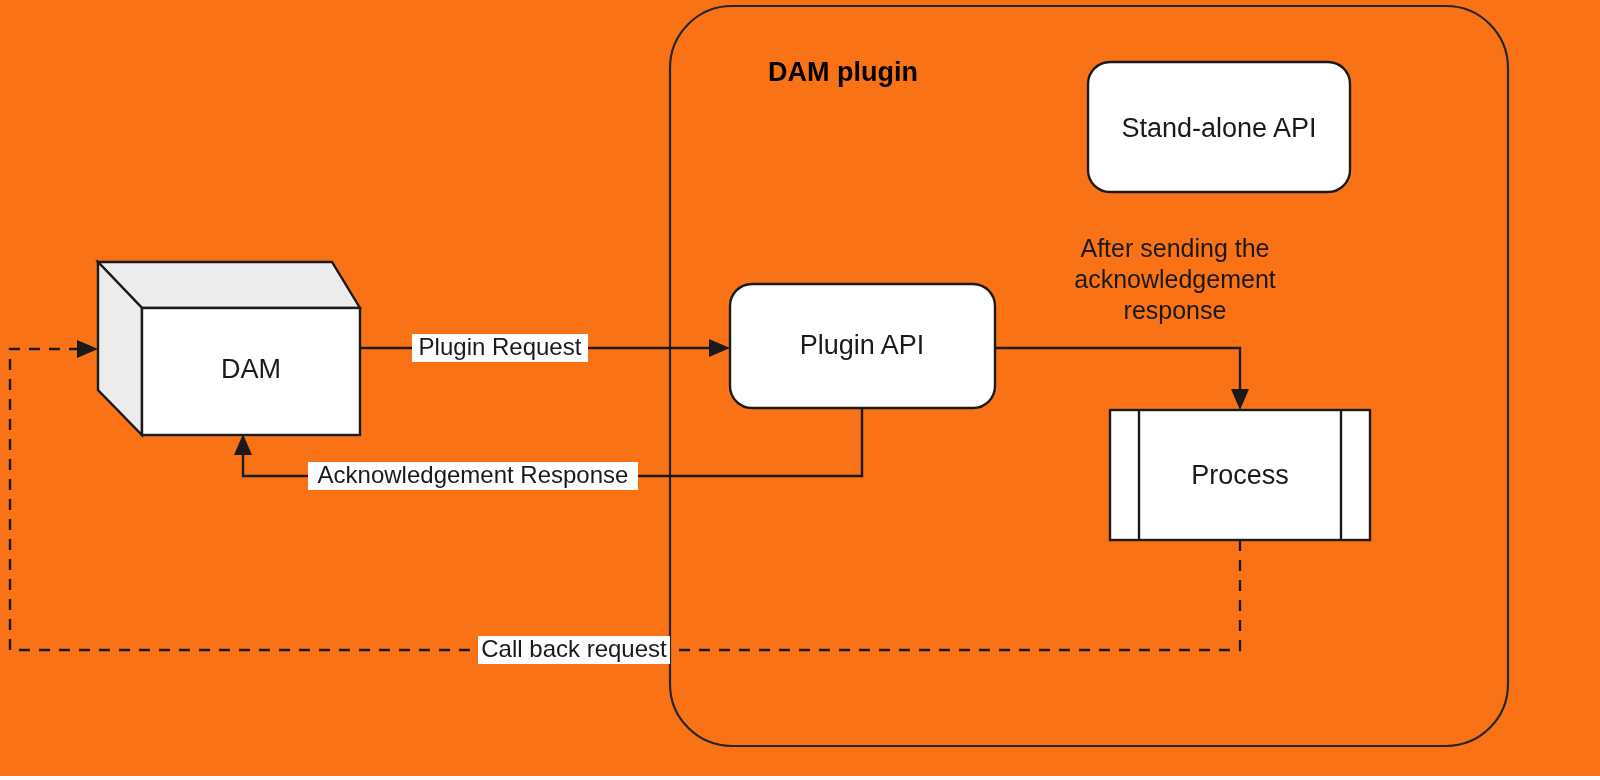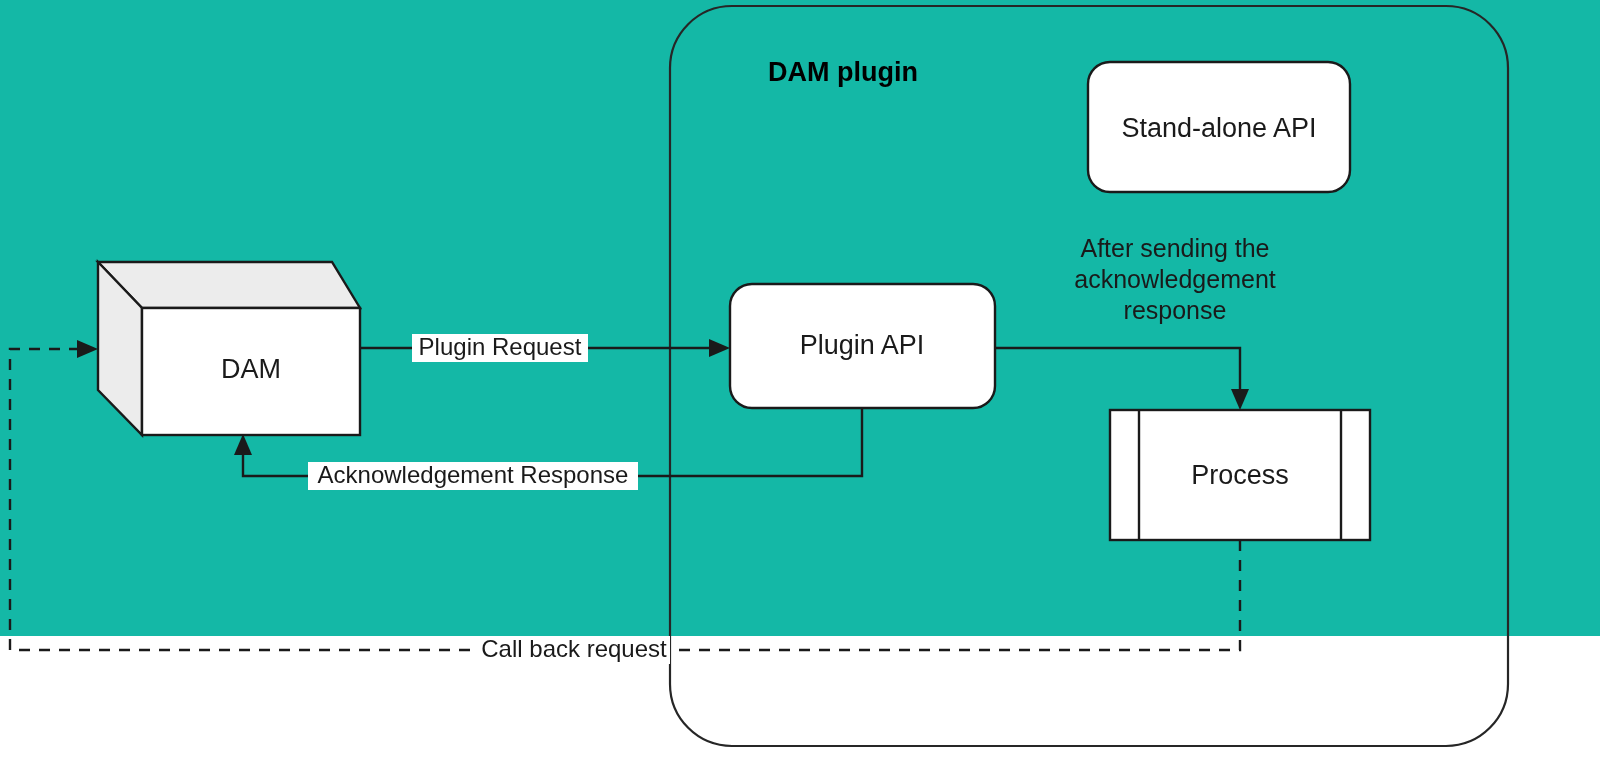--- a/index.html
+++ b/index.html
@@ -9,22 +9,22 @@
   }
   body {
     width: 1600px;
     height: 780px;
     font-family: "Liberation Sans", sans-serif;
     overflow: hidden;
   }
   #diagram-root {
     position: relative;
     width: 1600px;
-    height: 636px;
-    background: #14b8a6;
+    height: 776px;
+    background: #f97316;
   }
   svg.diagram {
     display: block;
     width: 1600px;
     height: 780px;
   }
   .shape-fill-white {
     fill: #ffffff;
     stroke: #1a1a1a;
     stroke-width: 2.4;

